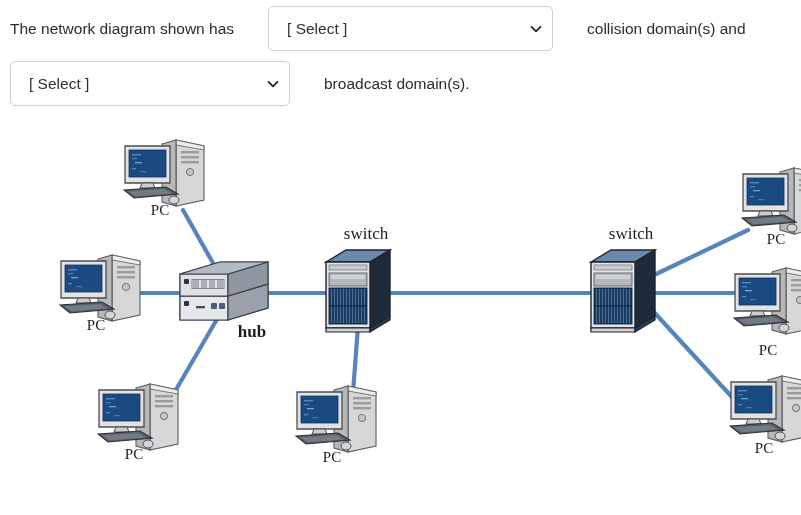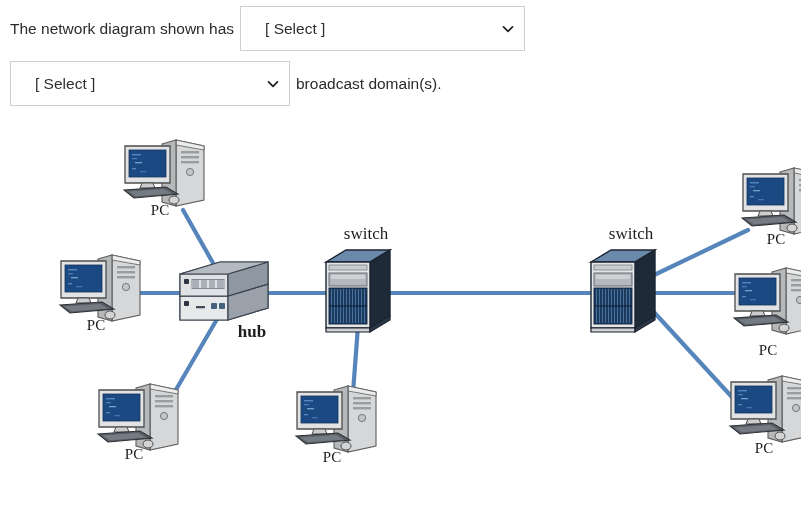--- a/index.html
+++ b/index.html
@@ -8,32 +8,32 @@
     font-family:"Liberation Sans", sans-serif;
     color:#1a1a1a;
   }
   #page{position:relative;width:801px;height:515px;}
 
   
   .question{
     position:absolute;left:10px;top:6px;width:785px;
     font-size:15.5px;line-height:1.25;color:#2b2b2b;
   }
-  .qline{display:flex;align-items:center;flex-wrap:wrap;}
+  .qline{display:flex;align-items:center;flex-wrap:wrap;gap:28px;}
   .qline.second{margin-top:10px;}
   .qtext{white-space:pre;}
   .qtext.lead{margin-right:6px;}
   .qtext.mid{margin-left:6px;}
   .qtext.tail{margin-left:6px;}
 
   .select-box{
     position:relative;display:inline-flex;align-items:center;
     box-sizing:border-box;
-    background:#fff;border:1px solid #cfcfcf;border-radius:0;
-    height:45px;padding:0 28px 0 24px;
+    background:#fff;border:1px solid #cfcfcf;border-radius:5px;
+    height:45px;padding:0 28px 0 18px;
     font-size:15.5px;color:#2f2f2f;
     cursor:pointer;user-select:none;
   }
   .select-box.wide1{width:285px;}
   .select-box.wide2{width:280px;}
   .select-label{white-space:nowrap;}
   .chev{
     position:absolute;right:11px;top:50%;
     width:11px;height:11px;margin-top:-6px;
     display:block;
@@ -62,20 +62,21 @@
 
       <span class="select-box wide1">
         <span class="select-label">[ Select ]</span>
         <span class="chev">
           <svg viewBox="0 0 12 12" width="12" height="12" aria-hidden="true">
             <path d="M1.5 3.8 L6 8.3 L10.5 3.8" fill="none" stroke="#222" stroke-width="1.7" stroke-linecap="round" stroke-linejoin="round"></path>
           </svg>
         </span>
       </span>
 
+      <span class="qtext mid">collision domain(s) and</span>
     </div>
 
     <div class="qline second">
       <span class="select-box wide2">
         <span class="select-label">[ Select ]</span>
         <span class="chev">
           <svg viewBox="0 0 12 12" width="12" height="12" aria-hidden="true">
             <path d="M1.5 3.8 L6 8.3 L10.5 3.8" fill="none" stroke="#222" stroke-width="1.7" stroke-linecap="round" stroke-linejoin="round"></path>
           </svg>
         </span>

